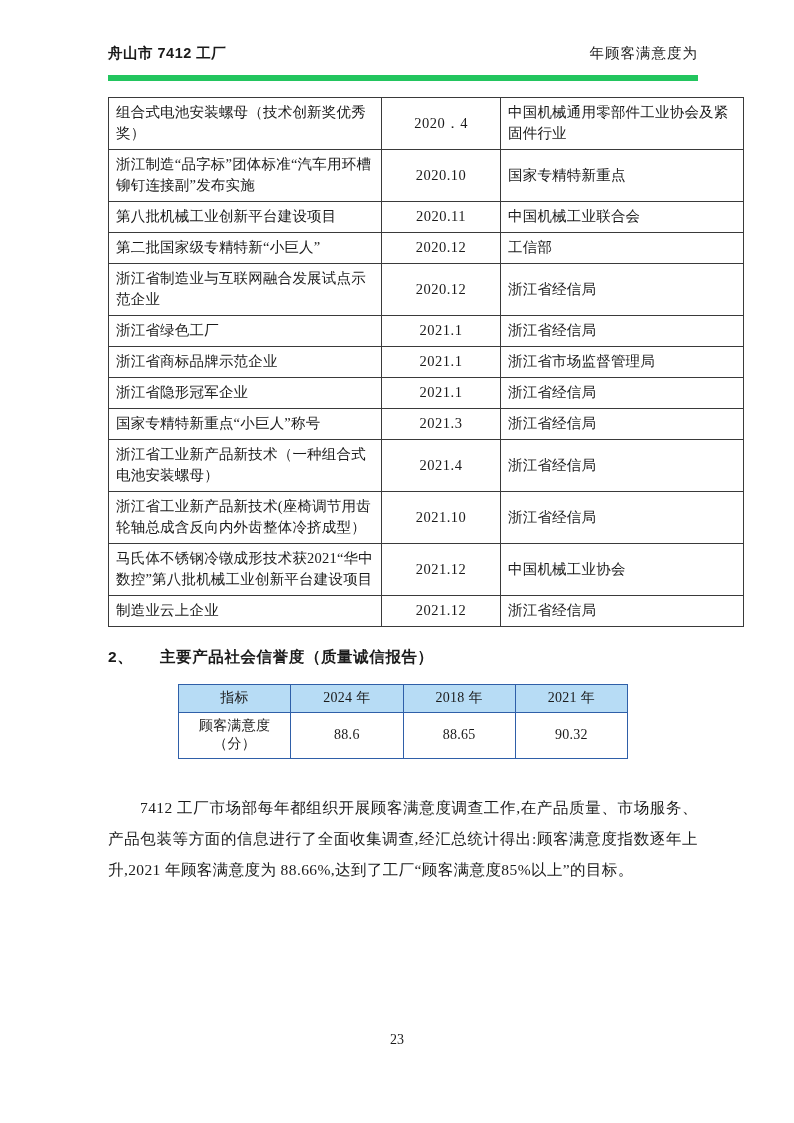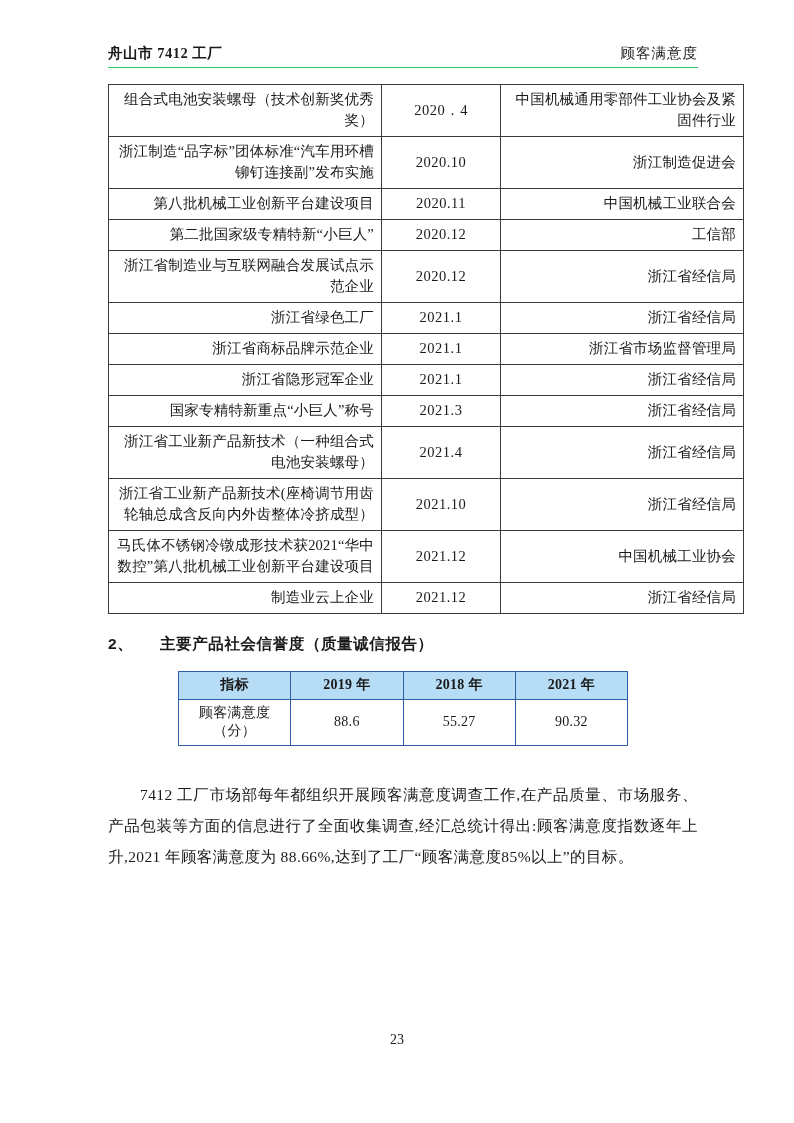--- a/index.html
+++ b/index.html
@@ -24,42 +24,41 @@
     top: 44px;
     width: 590px;
   }
   
   .runhead {
     display: flex;
     justify-content: space-between;
     align-items: flex-end;
     font-size: 14.5px;
     letter-spacing: 0.5px;
-    padding-bottom: 4px;
-    border-bottom: 1px solid #22c55e;
-    font-family: Liberation Serif, serif;
+    padding-bottom: 12px;
+    border-bottom: 6px solid #22c55e;
+    font-family: Liberation Sans, sans-serif;
   }
   .runhead .left { font-weight: bold; }
   .runhead .right { letter-spacing: 1px; }
 
   
   table.award {
     margin-top: 16px;
     border-collapse: collapse;
     width: 590px;
     table-layout: fixed;
   }
   table.award td {
     border: 1px solid #3a3a3a;
     padding: 4px 7px 5px 7px;
     font-size: 14.5px;
     line-height: 1.45;
     vertical-align: middle;
     letter-spacing: 0.2px;
-    text-align: right;
   }
   table.award td.c-name { width: 258px; }
   table.award td.c-date {
     width: 104px;
     text-align: center;
     font-family: "Liberation Serif", "DejaVu Serif", serif;
     letter-spacing: 0.5px;
   }
   table.award td.c-org { width: 228px; }
 
@@ -88,21 +87,21 @@
   }
   table.sat th, table.sat td {
     border: 1px solid #2f5fa8;
     text-align: center;
     font-size: 14px;
     padding: 4px 2px 5px 2px;
     letter-spacing: 0.3px;
   }
   table.sat thead th {
     background: #b7dcf5;
-    font-weight: bold;
+    font-weight: normal;
   }
   table.sat td.lbl { width: 120px; }
   table.sat td.val { font-family: "Liberation Serif", "DejaVu Serif", serif; }
 
   
   .para {
     margin-top: 33px;
     font-size: 15.5px;
     line-height: 2.0;
     text-align: justify;
@@ -123,34 +122,34 @@
 </style>
 </head>
 <body>
 
 <div class="page">
 
   <div class="content">
 
     <div class="runhead">
       <div class="left">舟山市 7412 工厂</div>
-      <div class="right">顾客满意度</div>
+      <div class="right">年顾客满意度为</div>
     </div>
 
     <table class="award">
       <tbody>
         <tr>
           <td class="c-name">组合式电池安装螺母（技术创新奖优秀奖）</td>
           <td class="c-date">2020．4</td>
           <td class="c-org">中国机械通用零部件工业协会及紧固件行业</td>
         </tr>
         <tr>
           <td class="c-name">浙江制造“品字标”团体标准“汽车用环槽铆钉连接副”发布实施</td>
           <td class="c-date">2020.10</td>
-          <td class="c-org">浙江制造促进会</td>
+          <td class="c-org">国家专精特新重点</td>
         </tr>
         <tr>
           <td class="c-name">第八批机械工业创新平台建设项目</td>
           <td class="c-date">2020.11</td>
           <td class="c-org">中国机械工业联合会</td>
         </tr>
         <tr>
           <td class="c-name">第二批国家级专精特新“小巨人”</td>
           <td class="c-date">2020.12</td>
           <td class="c-org">工信部</td>
@@ -206,30 +205,30 @@
     <div class="section-heading">
       <span class="num">2、</span>
       <span class="txt">主要产品社会信誉度（质量诚信报告）</span>
     </div>
 
     <div class="sat-wrap">
       <table class="sat">
         <thead>
           <tr>
             <th>指标</th>
-            <th>2019 年</th>
+            <th>2024 年</th>
             <th>2018 年</th>
             <th>2021 年</th>
           </tr>
         </thead>
         <tbody>
           <tr>
             <td class="lbl">顾客满意度（分）</td>
             <td class="val">88.6</td>
-            <td class="val">55.27</td>
+            <td class="val">88.65</td>
             <td class="val">90.32</td>
           </tr>
         </tbody>
       </table>
     </div>
 
     <div class="para">7412 工厂市场部每年都组织开展顾客满意度调查工作,在产品质量、市场服务、产品包装等方面的信息进行了全面收集调查,经汇总统计得出:顾客满意度指数逐年上升,2021 年顾客满意度为 88.66%,达到了工厂“顾客满意度85%以上”的目标。</div>
 
   </div>
 

